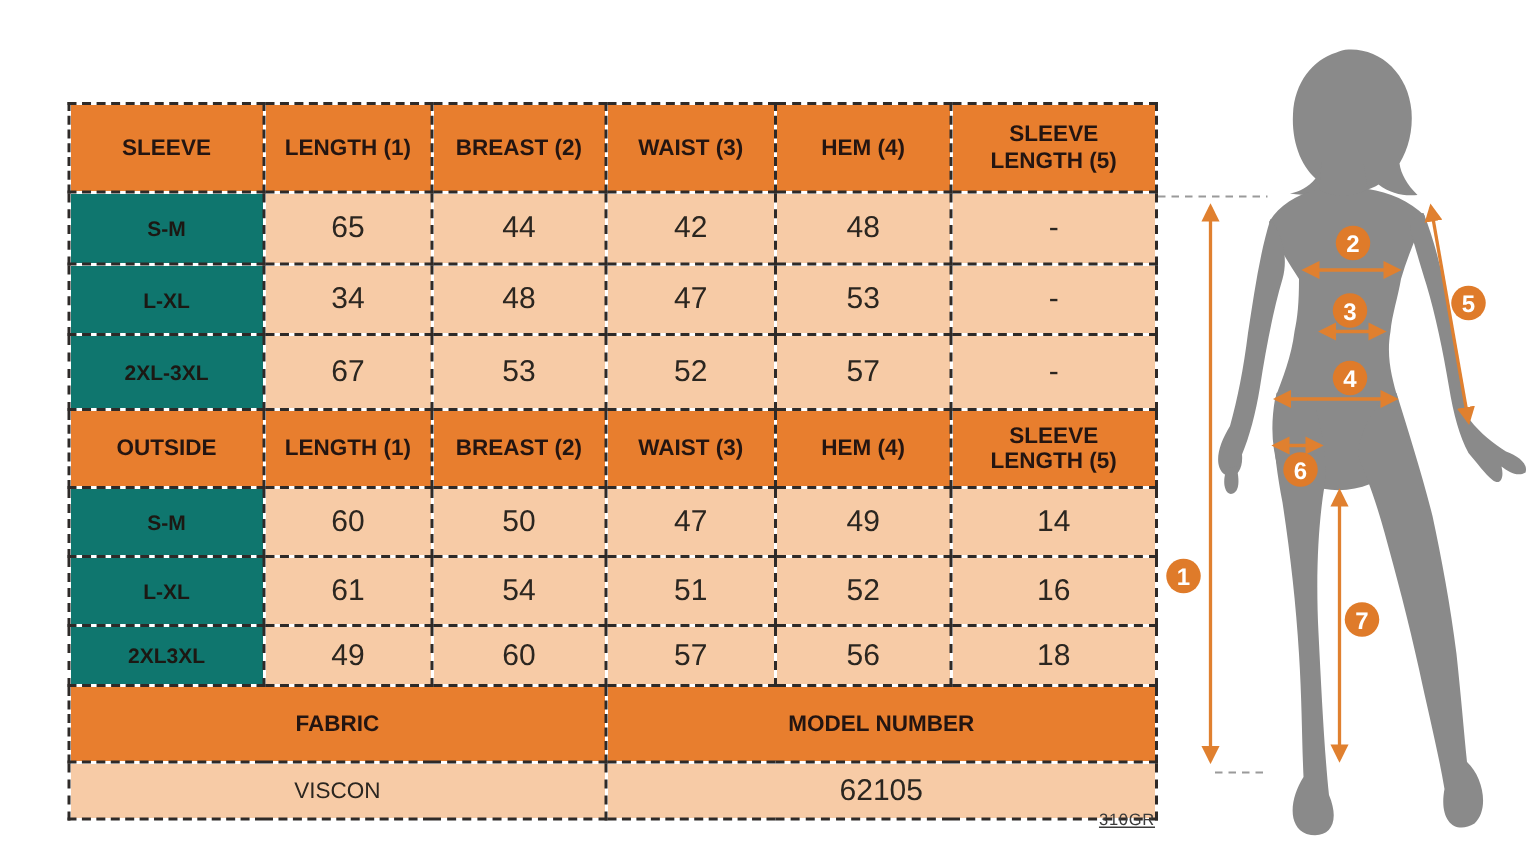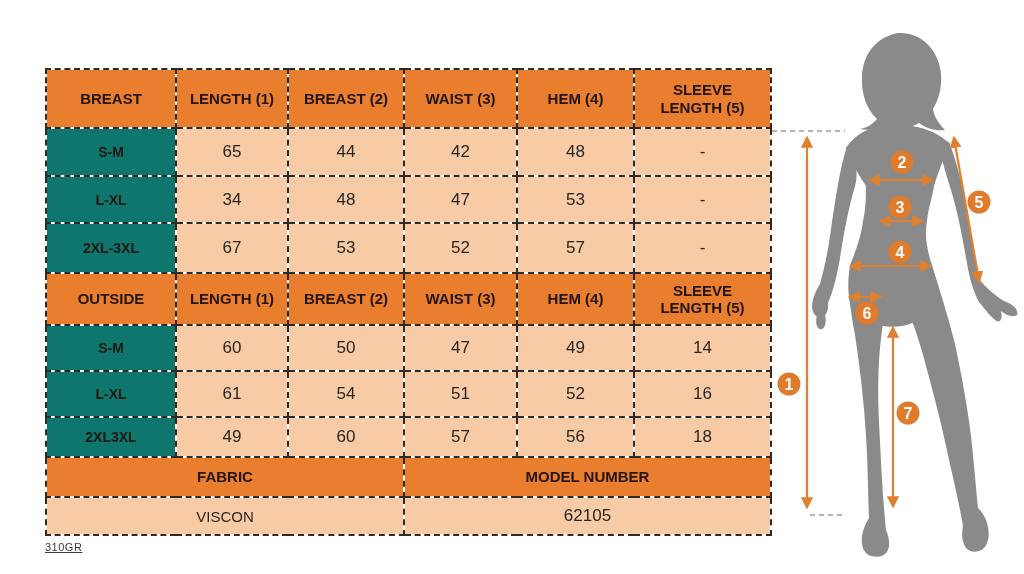--- a/index.html
+++ b/index.html
@@ -5,26 +5,26 @@
   html,body{margin:0;padding:0;background:#fff;}
   #page{position:relative;width:1024px;height:574px;background:#ffffff;overflow:hidden;
         font-family:"Liberation Sans",sans-serif;}
   
   #size-table-wrap{position:absolute;left:45px;top:68px;width:725px;}
   table.sizes{border-collapse:collapse;table-layout:fixed;width:725px;}
   table.sizes th,table.sizes td{
     border:2px dashed #2e2a28;text-align:center;vertical-align:middle;
     padding:0 8px;overflow:hidden;}
   .hdr{background:#E87E2E;color:#241511;font-weight:bold;font-size:15px;line-height:1.15;}
-  .cell{background:#F7CBA6;color:#2b2620;font-size:17px;font-weight:normal;}
+  .cell{background:#F7CBA6;color:#2b2620;font-size:20px;font-weight:normal;}
   .size{background:#0f766e;color:#1c1813;font-size:14px;font-weight:bold;}
   tr.rh1{height:59px;} tr.rh2{height:48px;} tr.rh3{height:47px;} tr.rh4{height:50px;}
   tr.rh5{height:52px;} tr.rh6{height:46px;} tr.rh7{height:46px;} tr.rh8{height:40px;}
-  tr.rh9{height:40px;} tr.rh10{height:38px;}
-  #bottom-note{position:absolute;left:45px;top:541px;width:725px;
+  tr.rh9{height:51px;} tr.rh10{height:38px;}
+  #bottom-note{position:absolute;left:45px;top:541px;width:725px;text-align:right;
     font-size:11px;color:#3a3a3a;letter-spacing:0.5px;text-decoration:underline;}
   
   #figure-wrap{position:absolute;left:760px;top:0;width:264px;height:574px;}
   .badge-num{fill:#ffffff;font-family:"Liberation Sans",sans-serif;font-size:16px;font-weight:bold;}
 </style>
 </head>
 <body>
 
 <div id="page">
 
@@ -34,21 +34,21 @@
         <col style="width:130px">
           <col style="width:112px">
           <col style="width:116px">
         <col style="width:113px">
           <col style="width:117px">
           <col style="width:137px">
       </colgroup>
       <tbody>
 
         <tr class="rh1">
-          <th class="hdr">BREAST</th>
+          <th class="hdr">SLEEVE</th>
           <th class="hdr">LENGTH (1)</th>
           <th class="hdr">BREAST (2)</th>
           <th class="hdr">WAIST (3)</th>
           <th class="hdr">HEM (4)</th>
           <th class="hdr">SLEEVE LENGTH (5)</th>
         </tr>
         <tr class="rh2">
           <td class="size">S-M</td>
           <td class="cell">65</td>
           <td class="cell">44</td>

